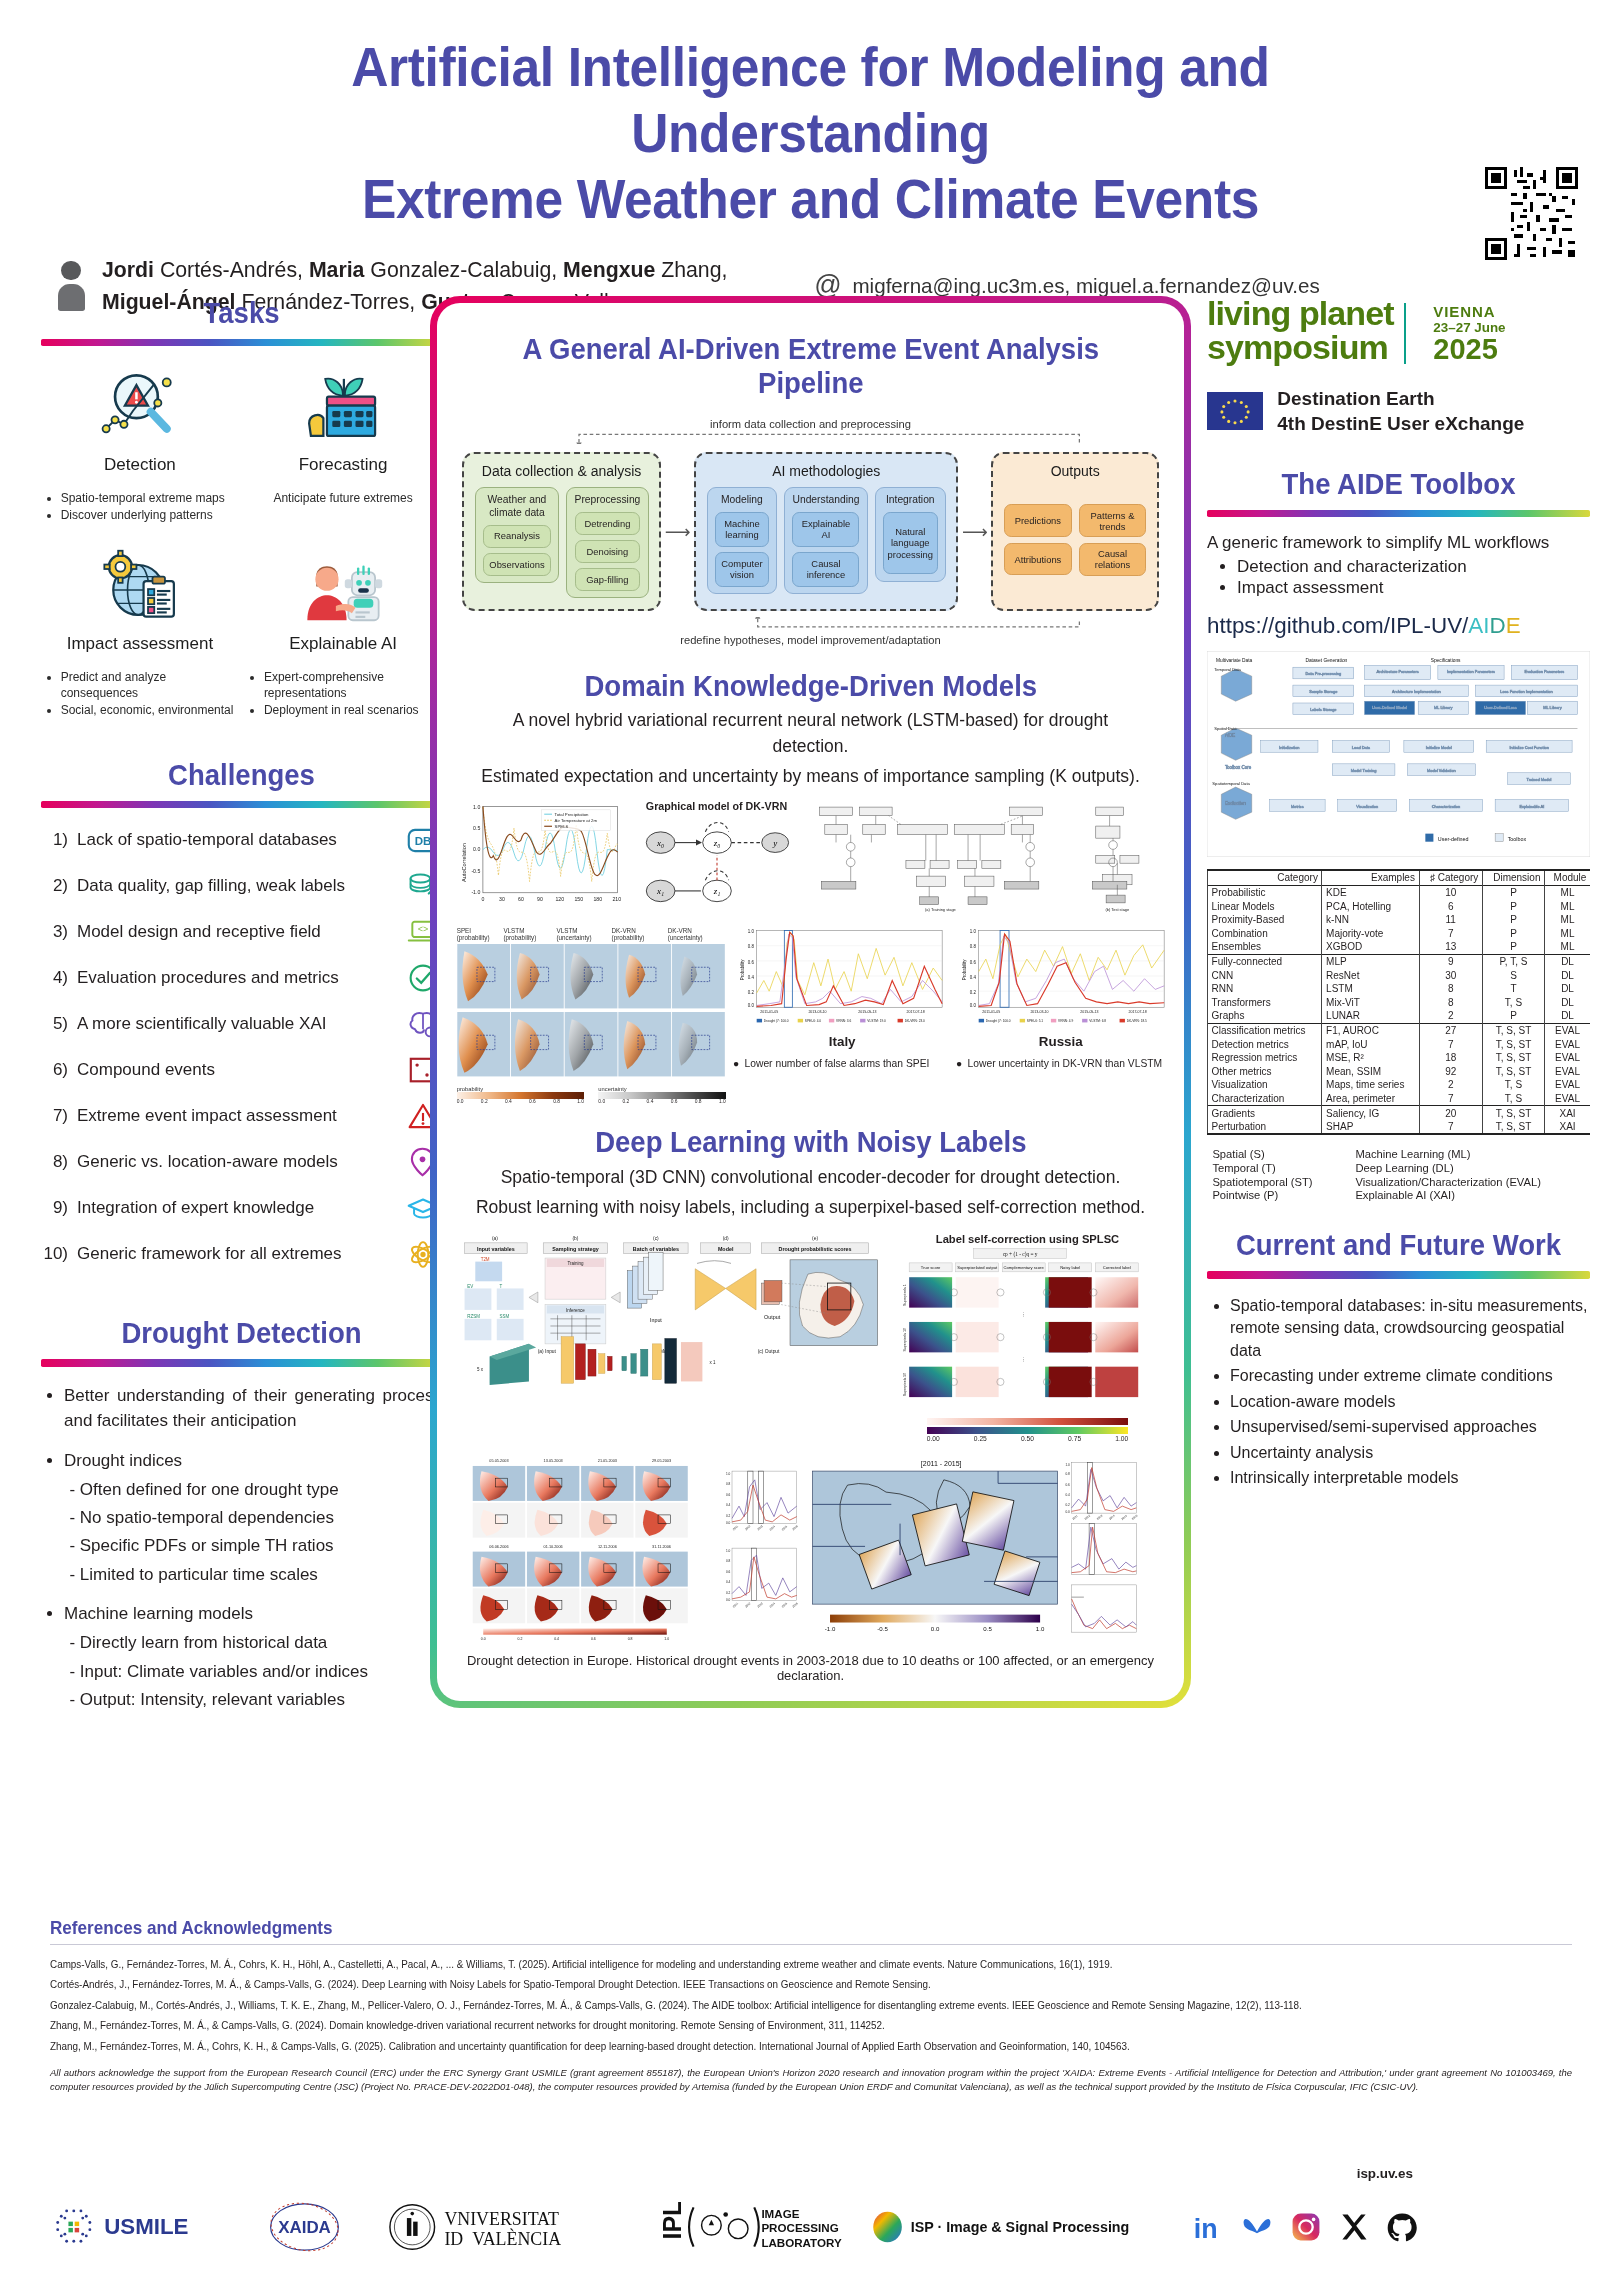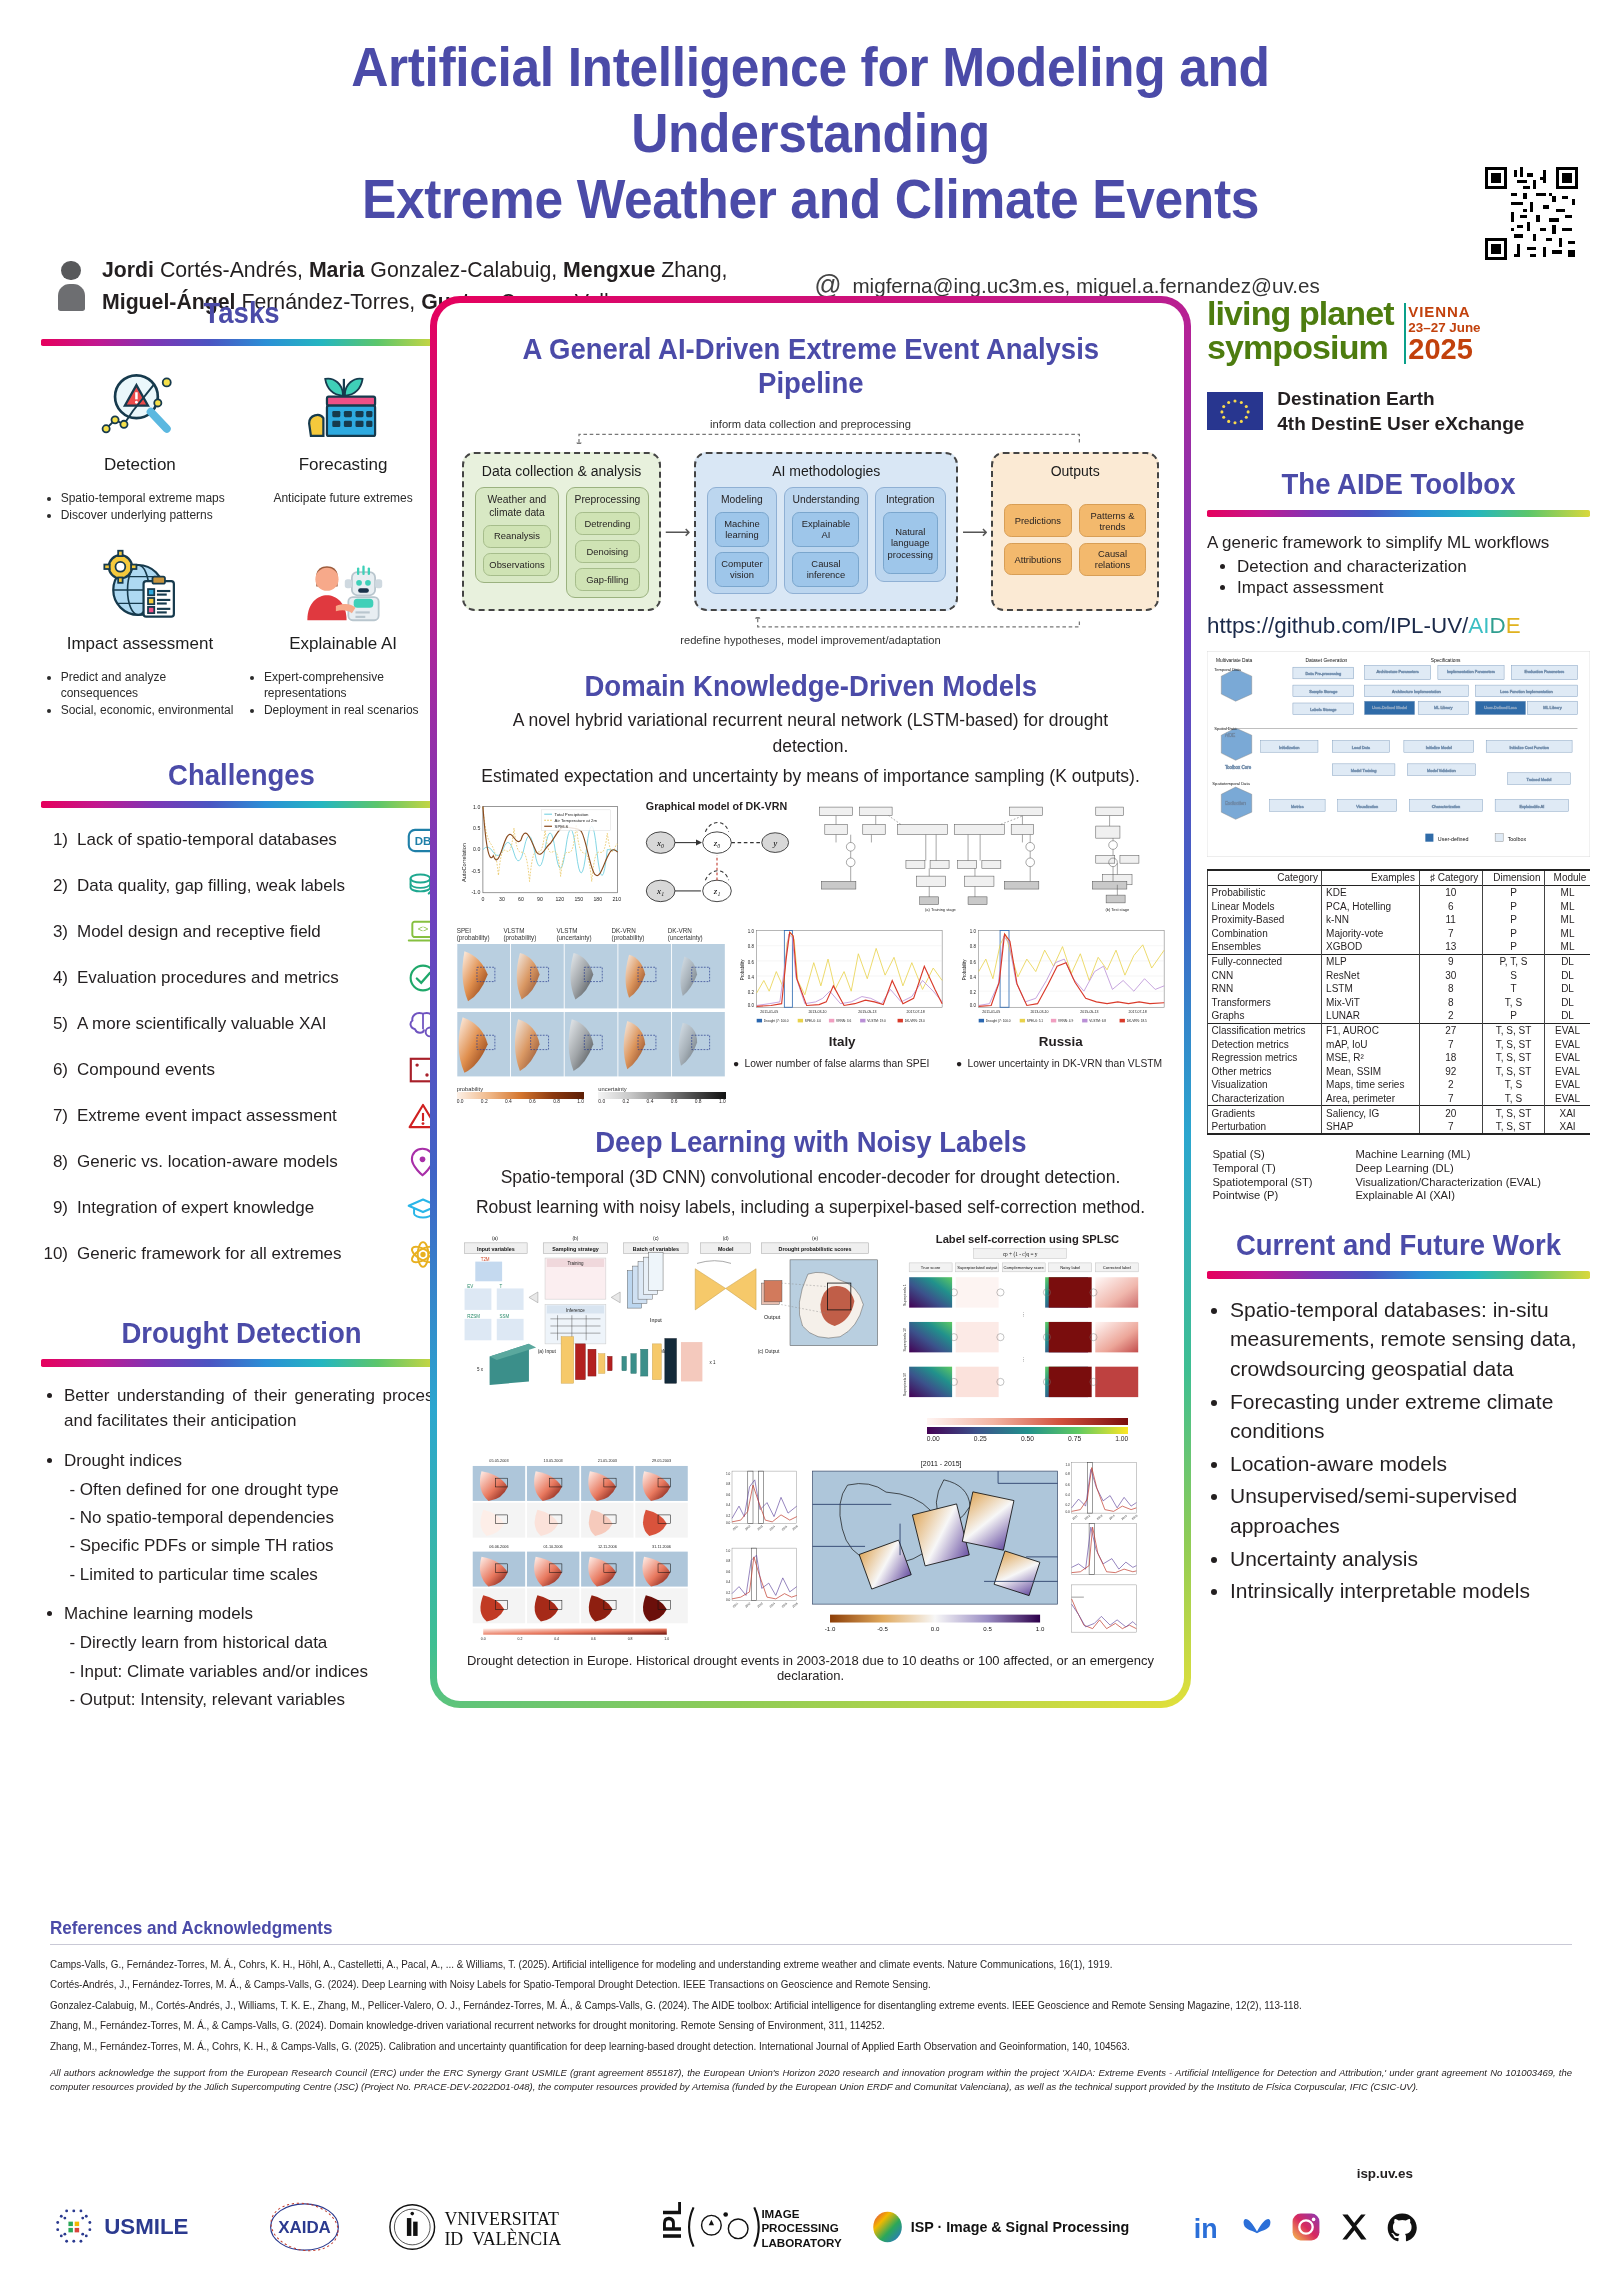--- a/index.html
+++ b/index.html
@@ -108,21 +108,21 @@
   .pipe-box { border:1.3px solid #9bb27f; border-radius:9px; background:#d8e8c4; padding:6.3px 7.2px; text-align:center; font-size:10.3px; line-height:1.25; }
   .pipe-box.b { border-color:#8fb0d4; background:#bcd6ef; }
   .pipe-sub { border-radius:7.2px; padding:4.5px 5.4px; margin-top:5.4px; font-size:9.4px; text-align:center; }
   .pipe-sub.g { background:#cfe3b4; border:0.9px solid #a6bd8b; }
   .pipe-sub.b2 { background:#9ec6ea; border:0.9px solid #7aa6cd; }
   .pipe-sub.o2 { background:#f3b96d; border:0.9px solid #d89e55; }
   .pipe-arrow { display:flex; align-items:center; font-size:18px; color:#555; padding: 0 3.6px; }
   .tinylabel { font-size:8px; color:#333; }
   .lps-main { color:#4d7c0f; font-weight:bold; font-size:34px; line-height:1.0; letter-spacing:-0.9px; }
   .lps-block { display:flex; align-items:flex-end; gap:10.7px; }
-  .lps-right { border-left:2.7px solid #0aa08a; padding-left:2px; color:#c2410c; font-weight:bold; }
+  .lps-right { border-left:2.7px solid #0aa08a; padding-left:27px; color:#4d7c0f; font-weight:bold; }
   .lps-city { font-size:15px; letter-spacing:0.9px; }
   .lps-date { font-size:13.4px; }
   .lps-year { font-size:29px; line-height:1; }
   .de-row { display:flex; align-items:center; gap:14.3px; margin-top: 21.5px; }
   .eu-flag { width:56px; height:38px; background:#28368f; position:relative; border-radius:0.9px; flex:0 0 auto; }
   .de-text { font-weight:bold; font-size:19px; line-height:1.35; font-stretch:condensed; }
   .aide-desc { font-size:17px; margin-top: 3.6px; }
   .aide-desc ul { margin: 3.6px 0 0 30px; }
   .aide-desc li { margin-top:1.8px; }
   .aide-url { font-size:22.4px; margin-top: 14.3px; color:#1b2a4a; }
@@ -133,21 +133,21 @@
   table.aide-t { border-collapse: collapse; width: 100%; font-size: 10px; margin-top: 9px; }
   table.aide-t td, table.aide-t th { padding: 1.3px 3.6px; white-space: nowrap; }
   table.aide-t th { font-weight: normal; text-align: right; }
   .t-top { border-top: 2px solid #222; }
   .t-mid { border-top: 1px solid #222; }
   .t-bot { border-bottom: 2px solid #222; }
   .c-r { text-align:center; }
   .vline { border-left: 0.9px solid #444; }
   .legend-grid { display:grid; grid-template-columns: 143px 1fr; font-size:11.2px; row-gap:1.8px; margin-top:12.5px; padding-left:5.4px; }
 
-  .cf-list { font-size: 21px; line-height:1.42; }
+  .cf-list { font-size: 16px; line-height:1.42; }
   .cf-list li { list-style: disc; margin-left: 23px; margin-top: 2.7px; }
 
   
   .refs { position:absolute; top: 1917px; left: 50px; width: 1522px; }
   .refs-title { color:#4b4ba8; font-weight:bold; font-size:19px; font-stretch:condensed; transform: scaleX(0.9); transform-origin:left; }
   .refs-line { height:0.9px; background:#c9c9d6; margin: 5.4px 0 12.5px 0; }
   .ref-item { font-size:10.2px; line-height:1.35; margin-bottom:6.7px; transform: scaleX(0.97); transform-origin:left; }
   .ack { font-size:9.5px; line-height:1.5; font-style: italic; text-align: justify; margin-top: 12.5px; }
   .footer-logos { position:absolute; top:2199px; left:45px; width:1540px; display:flex; align-items:center; gap:27px; }
   .flogo { display:flex; align-items:center; height: 56px; }

